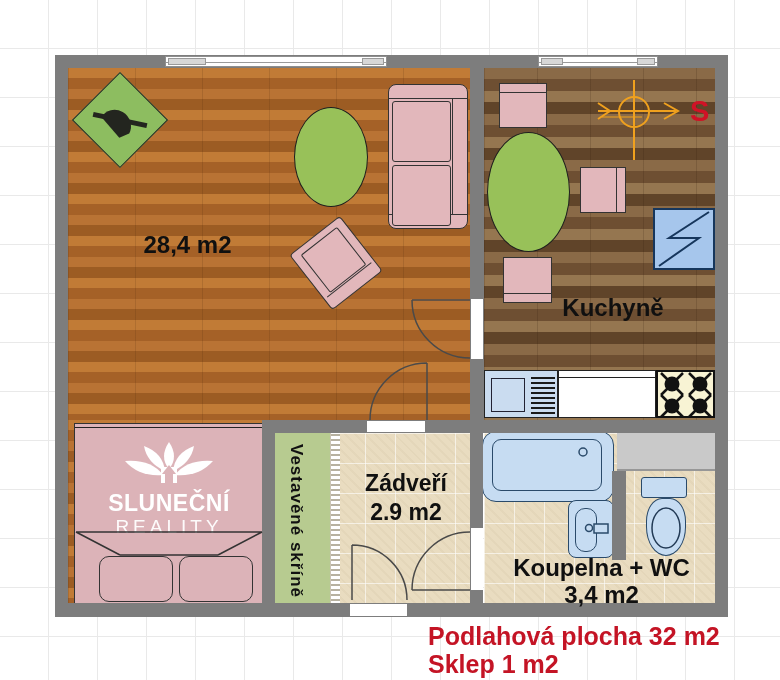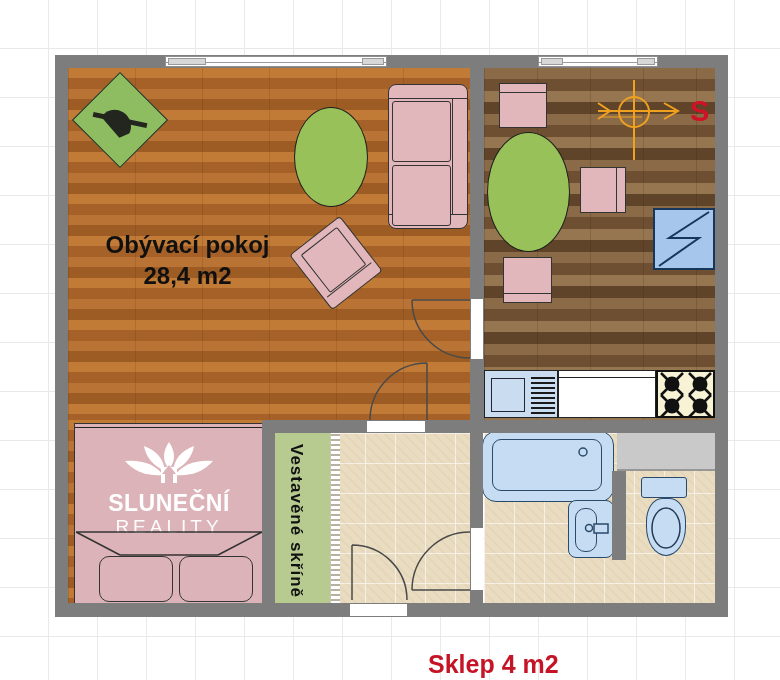--- a/index.html
+++ b/index.html
@@ -206,22 +206,31 @@
     </g>
     <g stroke="#2a4a6a" fill="#c6dcf2">
       <circle cx="583" cy="452" r="4" stroke-width="1.5"></circle>
       <rect x="594" y="524" width="14" height="9" stroke-width="1.5"></rect>
       <circle cx="589" cy="528" r="3.5" stroke-width="1.5"></circle>
       <ellipse cx="666" cy="528" rx="14" ry="20" fill="none" stroke="#223a55" stroke-width="1.5"></ellipse>
     </g>
   </svg>
 
   <div class="room-label" style="left:80px;top:229px;width:215px;font-size:24px;line-height:31px">
-    <div>Obývací pokoj</div>
     <div>28,4 m2</div>
   </div>
   <div class="room-label" style="left:528px;top:293px;width:170px;font-size:24px;line-height:29px">
+    <div>Kuchyně</div>
+  </div>
+  <div class="room-label" style="left:346px;top:469px;width:120px;font-size:23px;line-height:29px">
+    <div>Zádveří</div>
+    <div>2.9 m2</div>
+  </div>
+  <div class="room-label" style="left:494px;top:554px;width:215px;font-size:24px;line-height:27px">
+    <div>Koupelna + WC</div>
+    <div>3,4 m2</div>
   </div>
 
   <div class="red-label" style="left:690px;top:95px;font-size:29px;color:#d01226">S</div>
-  <div class="red-label" style="left:428px;top:650px;font-size:25px;color:#c41425">Sklep 4 m2</div>
+  <div class="red-label" style="left:428px;top:622px;font-size:25px;color:#c41425">Podlahová plocha 32 m2</div>
+  <div class="red-label" style="left:428px;top:650px;font-size:25px;color:#c41425">Sklep 1 m2</div>
 
 </div>
 
 </body></html>

